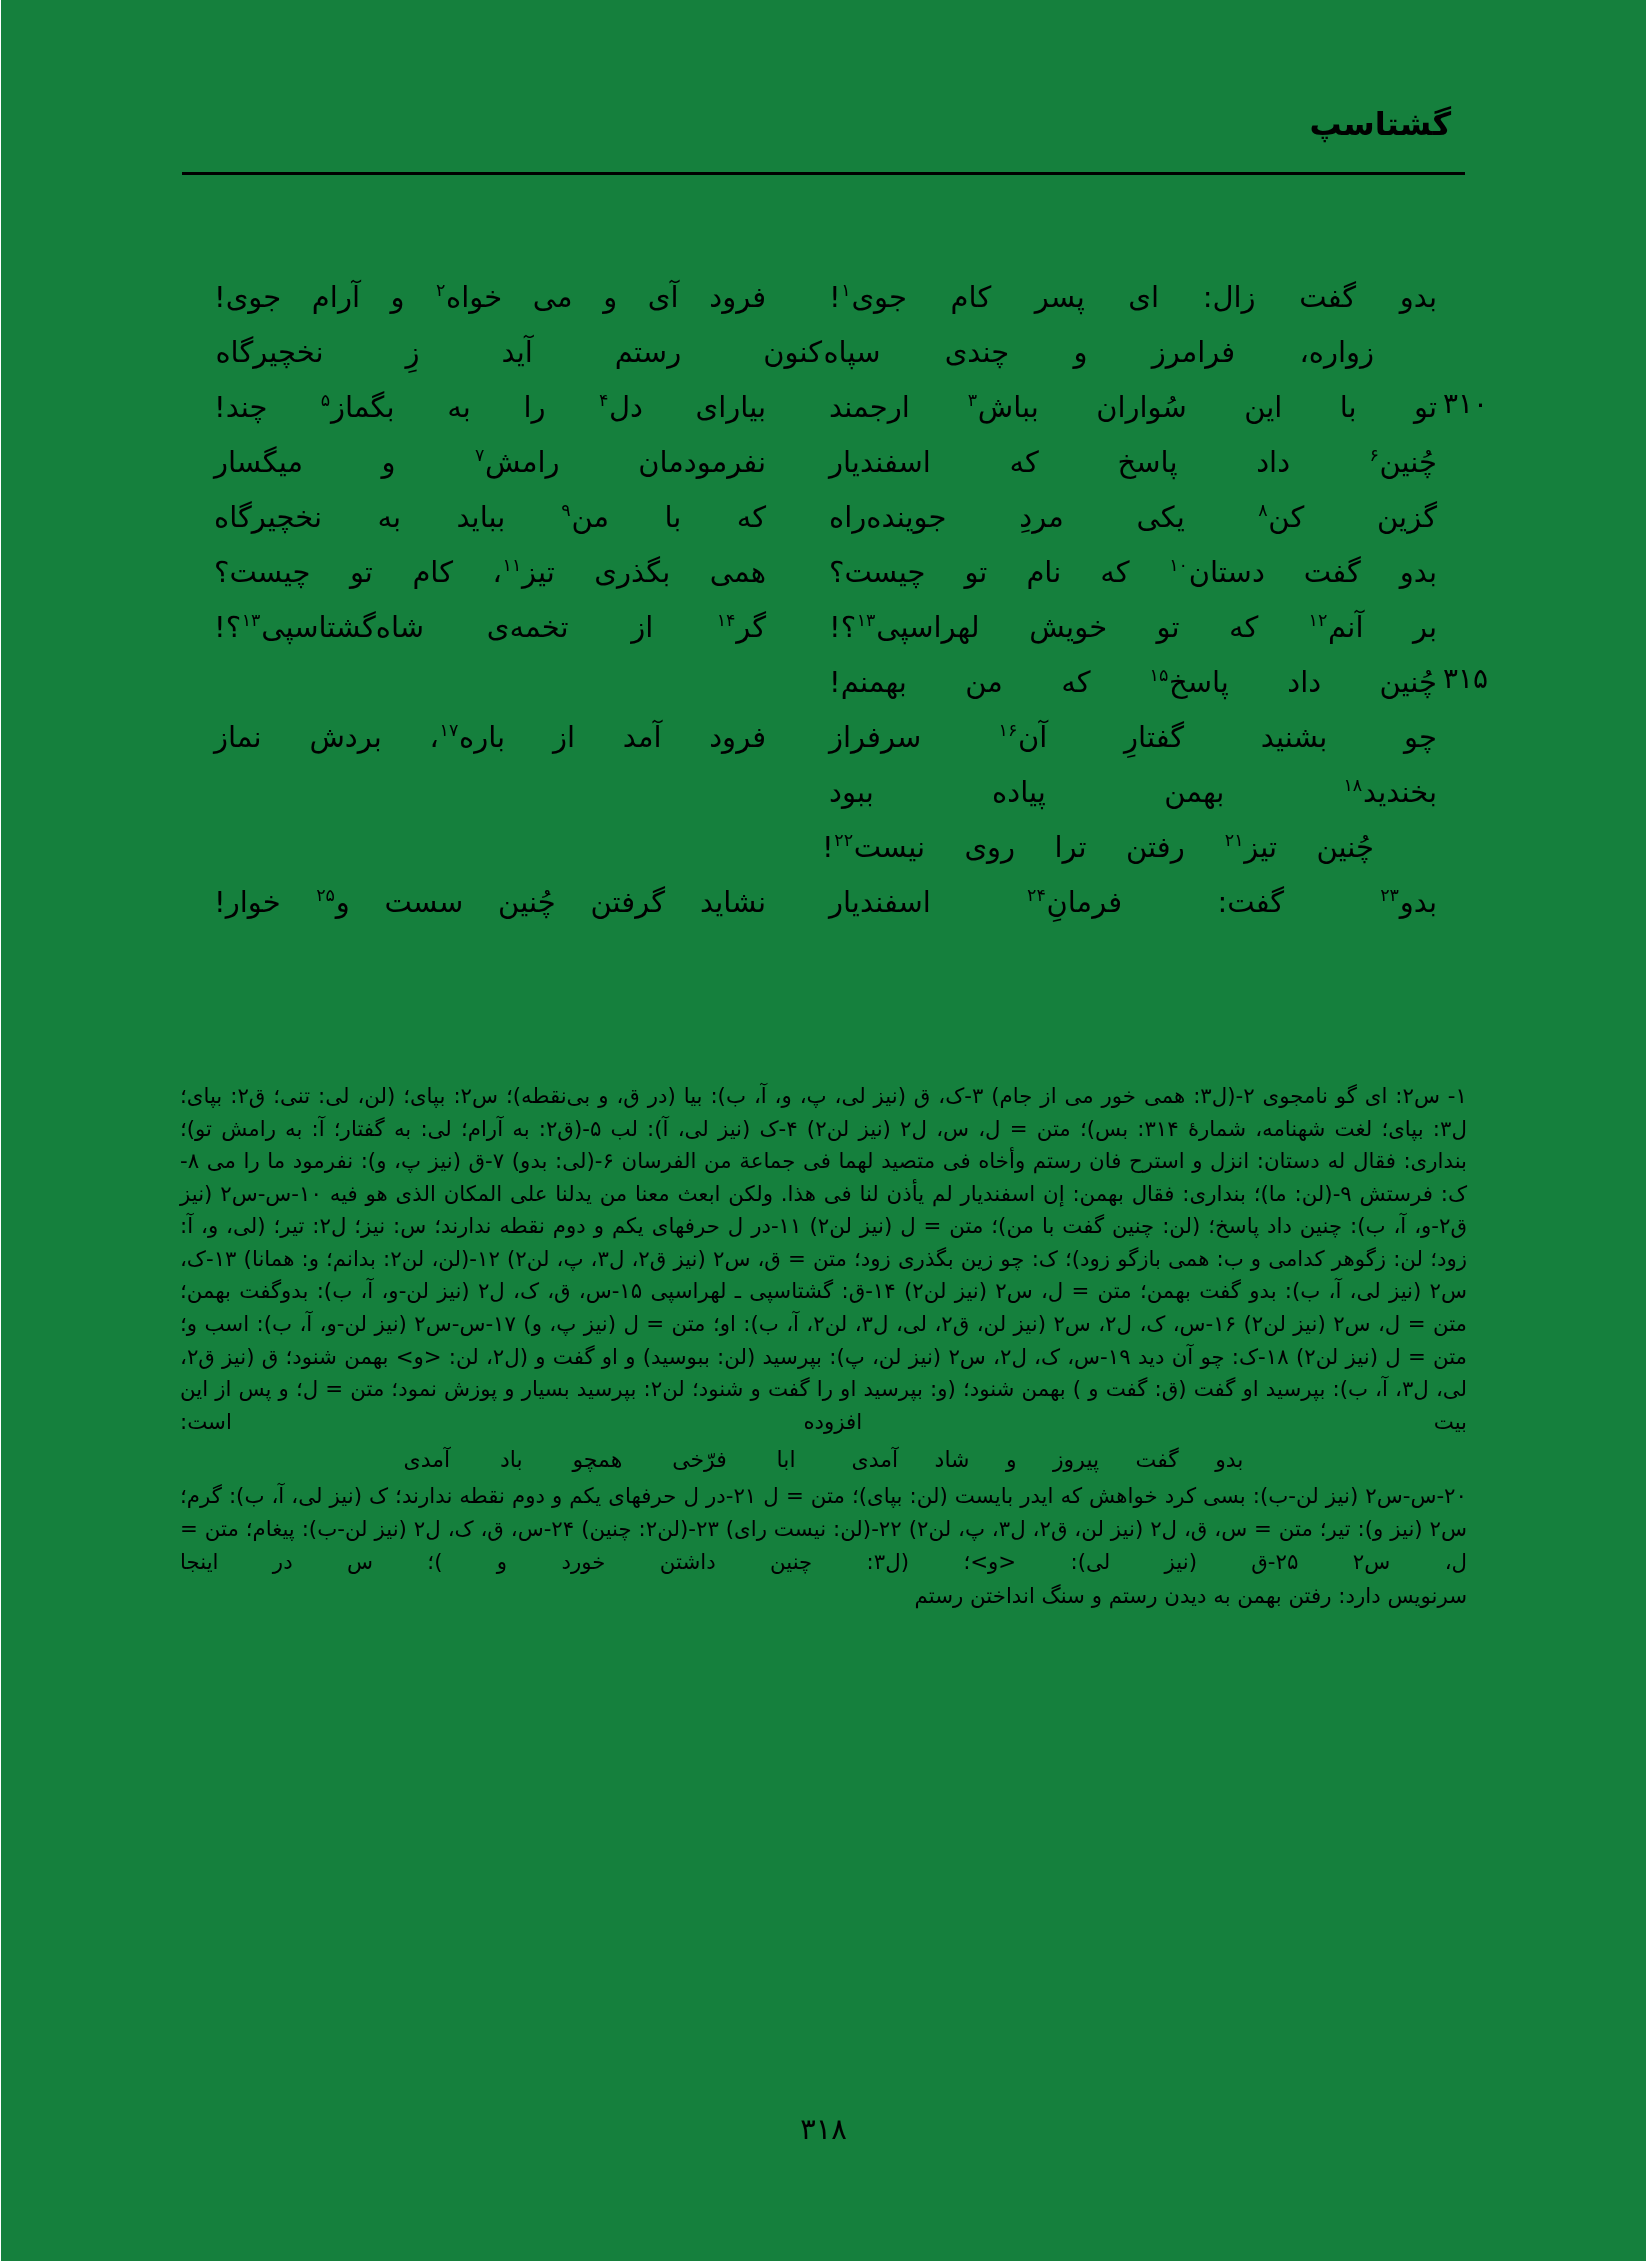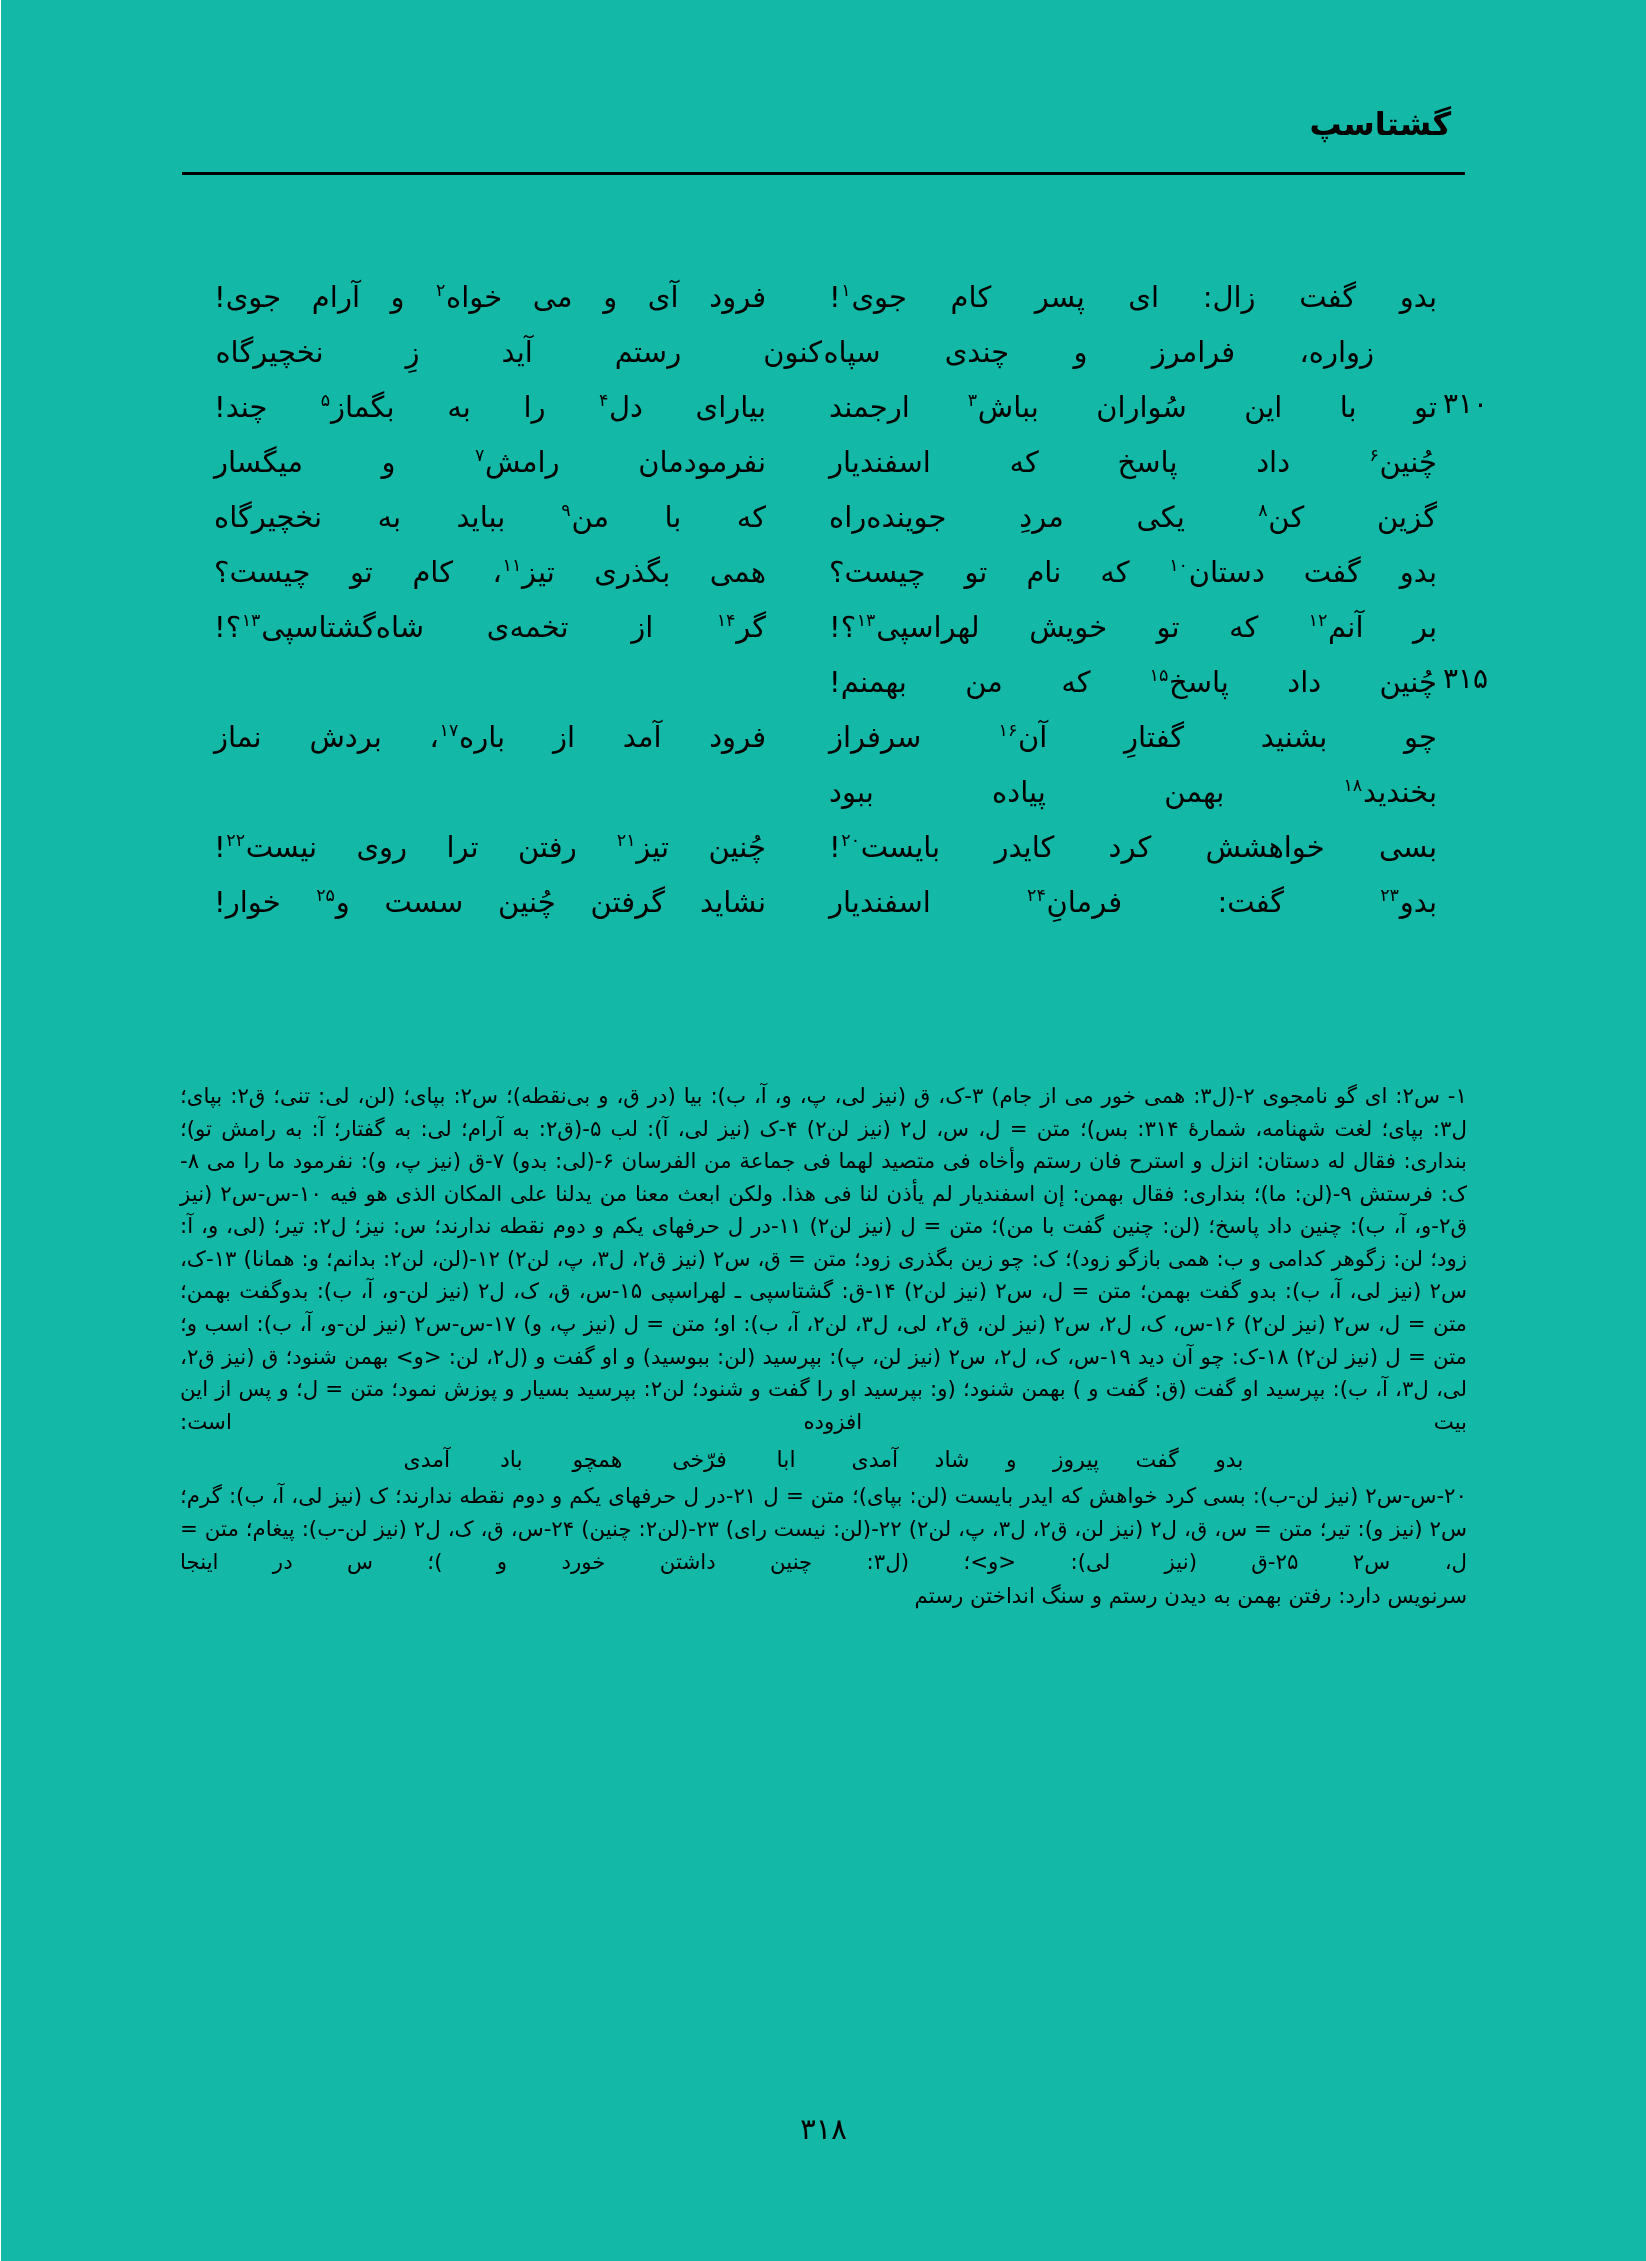--- a/index.html
+++ b/index.html
@@ -13,21 +13,21 @@
     height: 2261px;
     position: relative;
     font-family: "DejaVu Sans", "Liberation Sans", sans-serif;
     color: #000000;
     overflow: hidden;
   }
 
   .page {
     position: absolute;
     inset: 0;
-    background: #14b8a6;
+    background: #15803d;
   }
 
   
   .header-area {
     position: absolute;
     top: 105px;
     right: 196px;
     left: 196px;
     height: 84px;
   }
@@ -220,21 +220,20 @@
       <div class="hemistich left"><span>فرود آمد از باره</span><sup class="note">۱۷</sup><span>، بردش نماز</span></div>
     </div>
 
     <div class="verse-row">
       <div class="verse-num"></div>
       <div class="hemistich right"><span>بخندید</span><sup class="note">۱۸</sup><span> بهمن پیاده ببود</span></div>
     </div>
 
     <div class="verse-row">
       <div class="verse-num"></div>
-      <div class="hemistich right"><span>بسی خواهشش کرد کایدر بایست</span><sup class="note">۲۰</sup><span>!</span></div>
       <div class="hemistich left"><span>چُنین تیز</span><sup class="note">۲۱</sup><span> رفتن ترا روی نیست</span><sup class="note">۲۲</sup><span>!</span></div>
     </div>
 
     <div class="verse-row">
       <div class="verse-num"></div>
       <div class="hemistich right"><span>بدو</span><sup class="note">۲۳</sup><span> گفت: فرمانِ</span><sup class="note">۲۴</sup><span> اسفندیار</span></div>
       <div class="hemistich left"><span>نشاید گرفتن چُنین سست و</span><sup class="note">۲۵</sup><span> خوار!</span></div>
     </div>
 
   </div>

